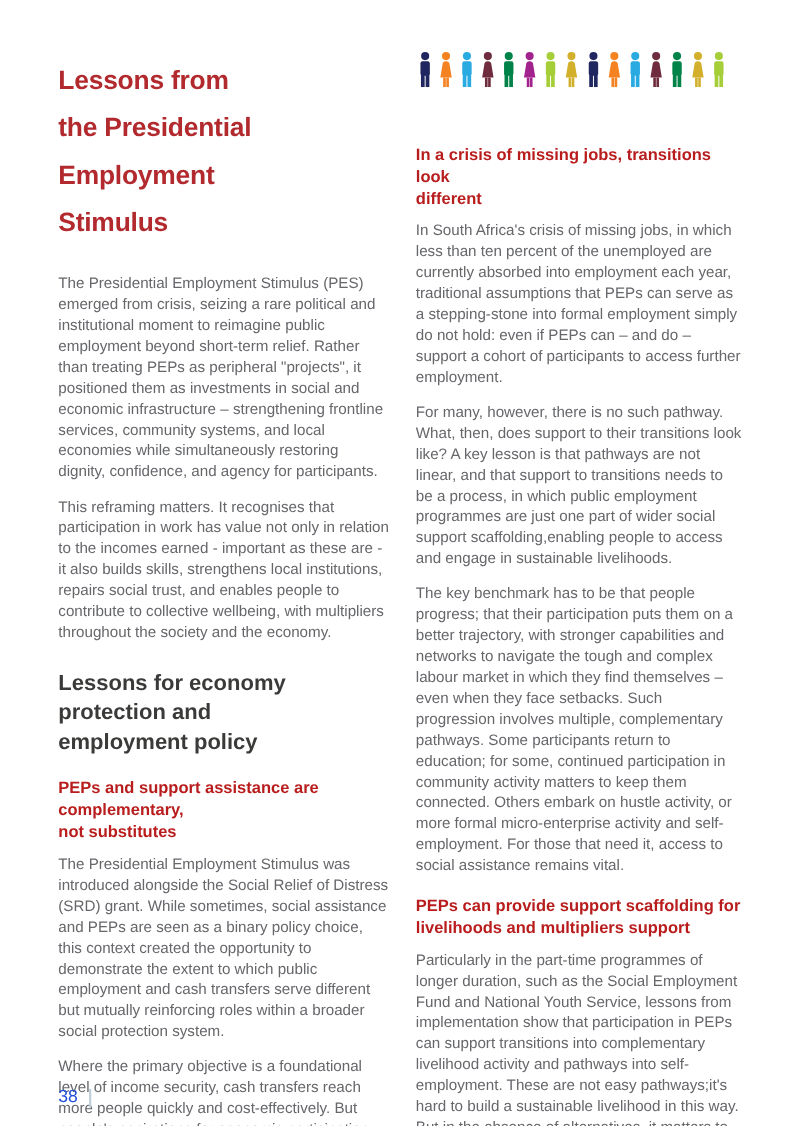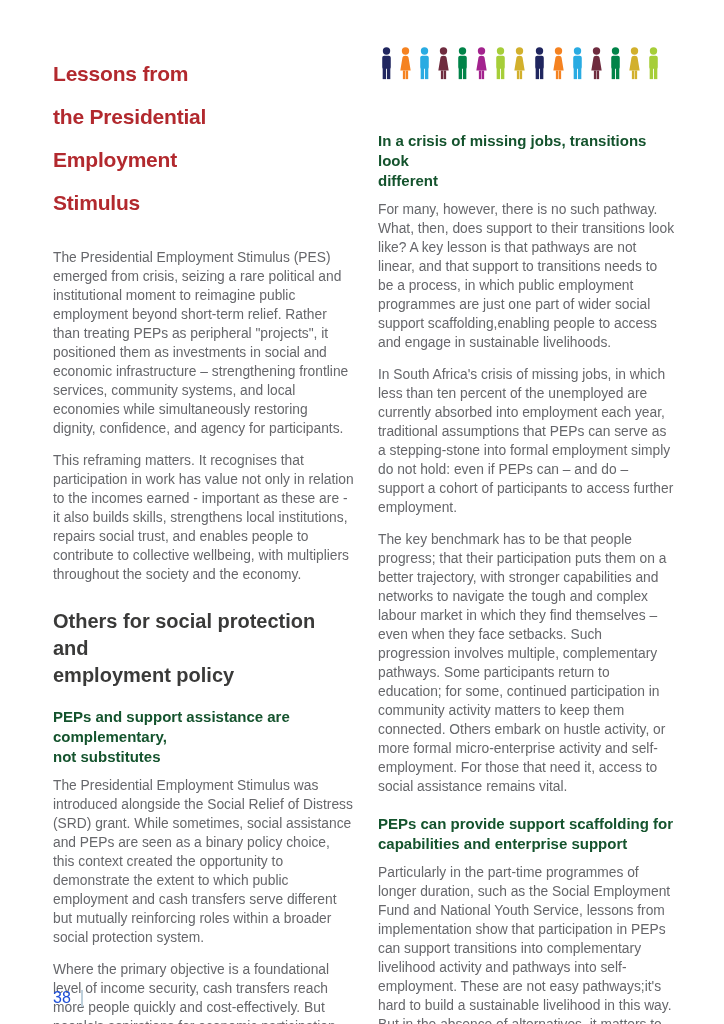--- a/index.html
+++ b/index.html
@@ -16,21 +16,21 @@
     display:flex;
     gap:24px;
     padding:47px 48px 0 53px;
     box-sizing:border-box;
   }
   .col{width:302px;box-sizing:border-box;}
   .col-right{width:299px;}
   .prewrap{white-space:pre-line;}
   h1.page-title{
     margin:5px 0 24px 0;
-    font-size:21px;
+    font-size:24px;
     line-height:43px;
     font-weight:bold;
     color:#b2292e;
     letter-spacing:-0.2px;
   }
   p.body-par{
     margin:0 0 13px 0;
     font-size:13.8px;
     line-height:19px;
     color:#66676b;
@@ -40,21 +40,21 @@
     font-size:20px;
     line-height:27px;
     font-weight:bold;
     color:#3a3a39;
   }
   h3.sub-heading{
     margin:18px 0 9px 0;
     font-size:15px;
     line-height:20px;
     font-weight:bold;
-    color:#14532d;
+    color:#b91c1c;
   }
   .people-row{
     display:flex;
     justify-content:space-between;
     align-items:flex-start;
     width:282px;
     margin:0 0 46px 1px;
     height:38px;
   }
   .people-row svg{display:block;width:15px;height:35px;}
@@ -89,21 +89,21 @@
 <div class="page">
   <div class="columns">
 
     <div class="col col-left">
       <h1 class="page-title prewrap">Lessons from
 the Presidential
 Employment
 Stimulus</h1>
       <p class="body-par">The Presidential Employment Stimulus (PES) emerged from crisis, seizing a rare political and institutional moment to reimagine public employment beyond short-term relief. Rather than treating PEPs as peripheral "projects", it positioned them as investments in social and economic infrastructure – strengthening frontline services, community systems, and local economies while simultaneously restoring dignity, confidence, and agency for participants.</p>
       <p class="body-par">This reframing matters. It recognises that participation in work has value not only in relation to the incomes earned - important as these are - it also builds skills, strengthens local institutions, repairs social trust, and enables people to contribute to collective wellbeing, with multipliers throughout the society and the economy.</p>
-      <h2 class="section-heading prewrap">Others for social protection and
+      <h2 class="section-heading prewrap">Lessons for economy protection and
 employment policy</h2>
       <h3 class="sub-heading prewrap">PEPs and support assistance are complementary,
 not substitutes</h3>
       <p class="body-par">The Presidential Employment Stimulus was introduced alongside the Social Relief of Distress (SRD) grant. While sometimes, social assistance and PEPs are seen as a binary policy choice, this context created the opportunity to demonstrate the extent to which public employment and cash transfers serve different but mutually reinforcing roles within a broader social protection system.</p>
       <p class="body-par">Where the primary objective is a foundational level of income security, cash transfers reach more people quickly and cost-effectively. But people's aspirations for economic participation do not end there. Implementation shows that PEPs enable a next-level of economic participation, adding value where participation in work, the creation of public goods, and community development generate wider developmental benefits.</p>
     </div>
 
     <div class="col col-right">
       <div class="people-row">
           <svg viewBox="0 0 20 46" fill="#20265f">
@@ -193,26 +193,26 @@
           <svg viewBox="0 0 20 46" fill="#a6ce39">
             <circle cx="10" cy="5" r="4.9"></circle>
             <rect x="4.3" y="11.3" width="11.4" height="17.5" rx="2.6"></rect>
             <rect x="4.9" y="26.5" width="4.5" height="16"></rect>
             <rect x="10.6" y="26.5" width="4.5" height="16"></rect>
           </svg>
         </div>
 
       <h3 class="sub-heading prewrap" style="margin-top:0;">In a crisis of missing jobs, transitions look
 different</h3>
+      <p class="body-par">In South Africa's crisis of missing jobs, in which less than ten percent of the unemployed are currently absorbed into employment each year, traditional assumptions that PEPs can serve as a stepping-stone into formal employment simply do not hold: even if PEPs can – and do – support a cohort of participants to access further employment.</p>
       <p class="body-par">For many, however, there is no such pathway. What, then, does support to their transitions look like? A key lesson is that pathways are not linear, and that support to transitions needs to be a process, in which public employment programmes are just one part of wider social support scaffolding,enabling people to access and engage in sustainable livelihoods.</p>
-      <p class="body-par">In South Africa's crisis of missing jobs, in which less than ten percent of the unemployed are currently absorbed into employment each year, traditional assumptions that PEPs can serve as a stepping-stone into formal employment simply do not hold: even if PEPs can – and do – support a cohort of participants to access further employment.</p>
       <p class="body-par">The key benchmark has to be that people progress; that their participation puts them on a better trajectory, with stronger capabilities and networks to navigate the tough and complex labour market in which they find themselves – even when they face setbacks.  Such progression involves multiple, complementary pathways. Some participants return to education; for some, continued participation in community activity matters to keep them connected. Others embark on hustle activity, or more formal micro-enterprise activity and self-employment. For those that need it, access to social assistance remains vital.</p>
 
       <h3 class="sub-heading prewrap">PEPs can provide support scaffolding for
-capabilities and enterprise support</h3>
+livelihoods and multipliers support</h3>
       <p class="body-par">Particularly in the part-time programmes of longer duration, such as the Social Employment Fund and National Youth Service, lessons from implementation show that participation in PEPs can support transitions into complementary livelihood activity and pathways into self-employment. These are not easy pathways;it's hard to build a sustainable livelihood in this way. But in the absence of alternatives, it matters to provide as much support scaffolding as possible, to strengthen the chances of success. Growing evidence illustrates that the flexibility of work coupled with the security of regular and predictable income helps de-risk these early-stage efforts. These effects are likely to be enhanced by access to capital, and experimentation with such add-on support is in design.</p>
     </div>
 
   </div>
 
   <div class="footer">
     <span class="page-number">38</span>
     <span class="footer-divider"></span>
   </div>
 </div>

